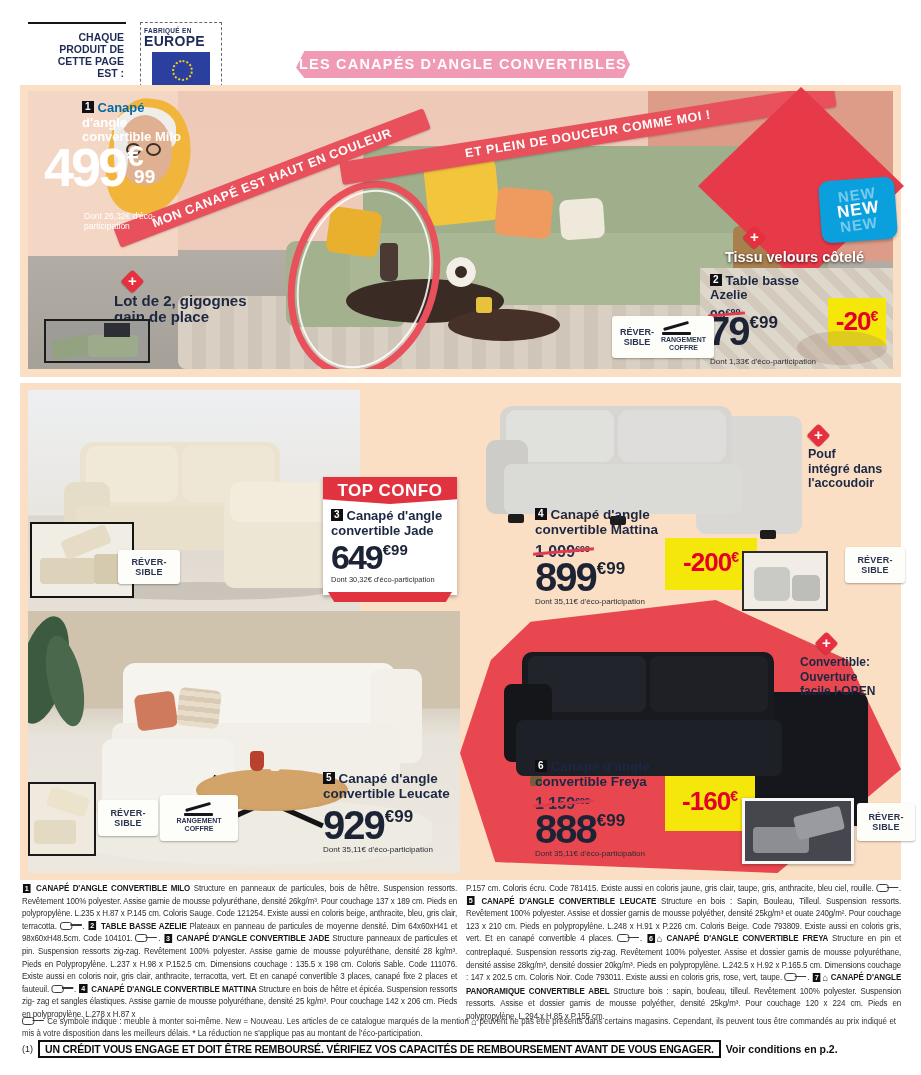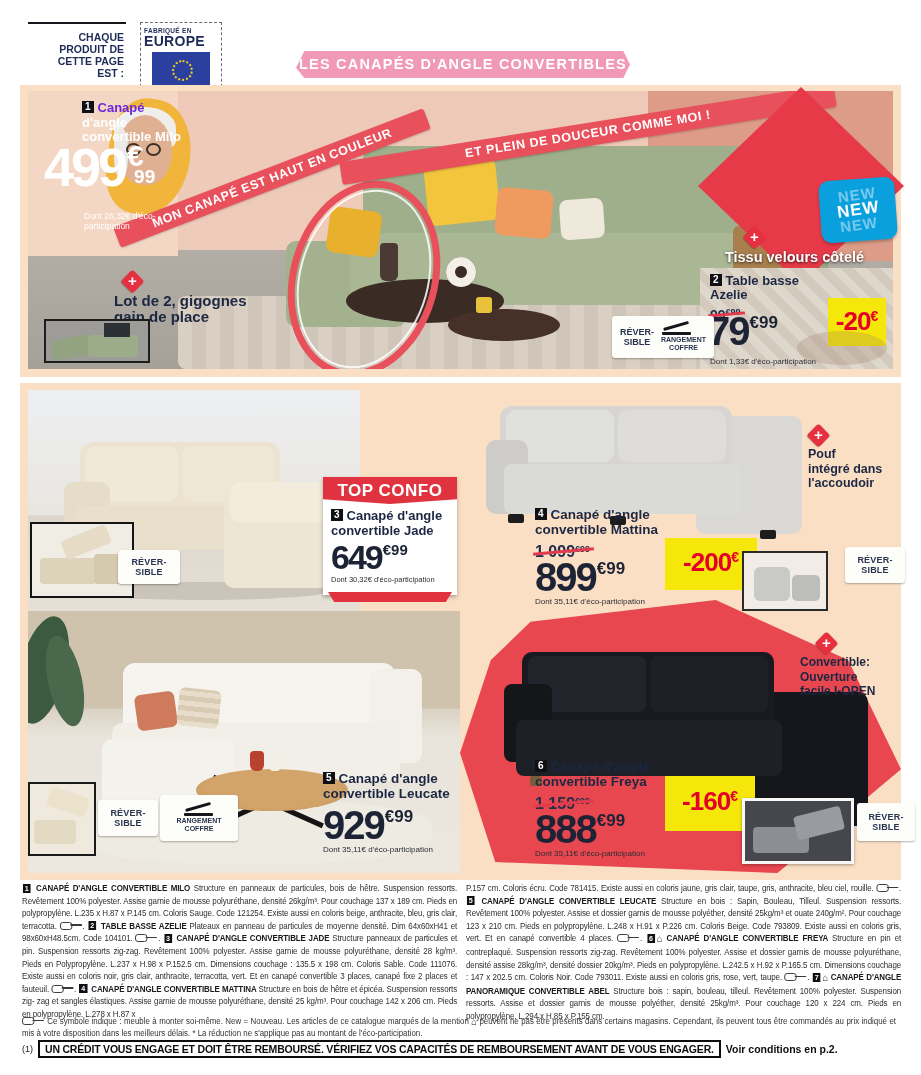--- a/index.html
+++ b/index.html
@@ -287,21 +287,21 @@
       </div>
       <div class="abs hero-inset">
         <div class="abs hi-s1"></div>
         <div class="abs hi-s2"></div>
         <div class="abs hi-s3"></div>
       </div>
     </div>
 
     <div class="abs diamond"></div>
     <div class="abs d-title">
-      <span class="tnum">1</span><span style="color:#6d28d9">Canapé</span>
+      <span class="tnum">1</span><span style="color:#0369a1">Canapé</span>
       <span style="display:block">d'angle</span>
       <span style="display:block">convertible Milo</span>
     </div>
     <div class="abs d-price">
       <span class="d-main">499</span>
       <span style="display:flex;flex-direction:column;margin-left:2px">
         <span class="d-cur">€</span>
         <span class="d-cents">99</span>
       </span>
     </div>

